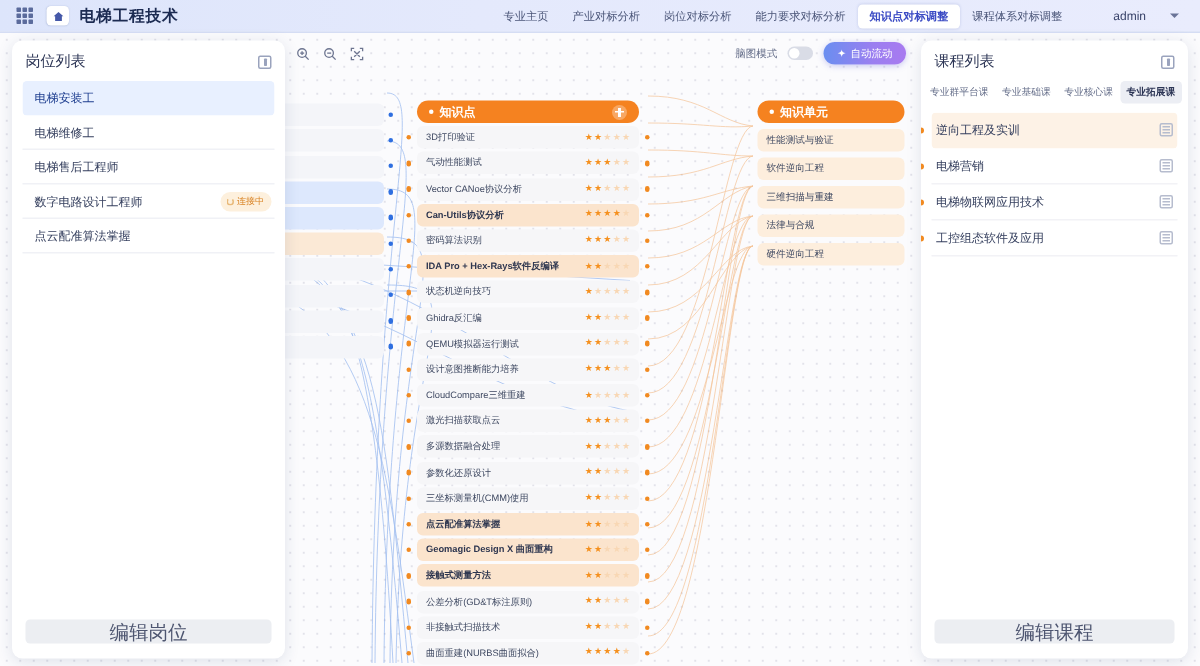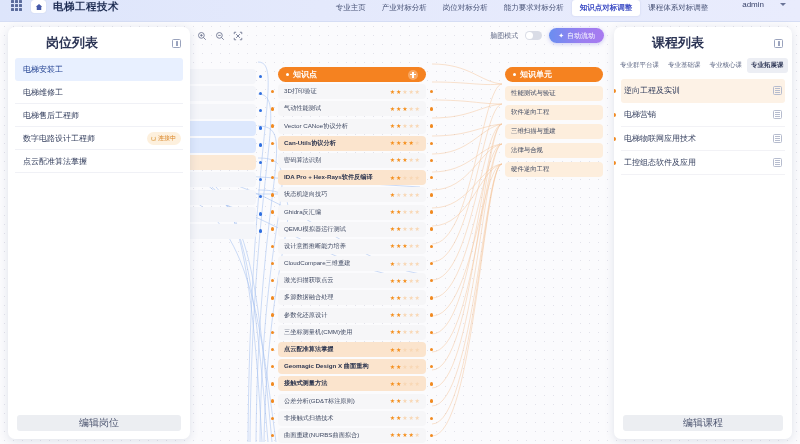--- a/index.html
+++ b/index.html
@@ -8,21 +8,21 @@
     font-family: "Liberation Sans", "DejaVu Sans", sans-serif;
     background: #eef1f8;
     overflow: hidden;
   }
   .app { position: relative; width: 800px; height: 444px; }
 
   
   .topnav {
     position: absolute; top: 0; left: 0; right: 0; height: 22px;
     background: linear-gradient(90deg,#dde5fb 0%,#e4e9fc 40%,#e9ecfd 100%);
-    display: flex; align-items: flex-start; padding: 0 8px;
+    display: flex; align-items: center; padding: 0 8px;
     border-bottom: 1px solid #d5ddf4;
   }
   .grid-icon { width: 11px; height: 11px; display: grid;
     grid-template-columns: repeat(3,1fr); grid-template-rows: repeat(3,1fr);
     gap: 1px; margin-left: 3px; }
   .grid-icon i { background: #5b6b9c; border-radius: .5px; }
   .home-btn {
     width: 15px; height: 13px; margin-left: 9px; background: #fff;
     border-radius: 3px; display: flex; align-items: center; justify-content: center;
     box-shadow: 0 0 1px rgba(60,80,140,.25);
@@ -55,21 +55,21 @@
     position: absolute; background: #fff; border-radius: 7px;
     box-shadow: 0 2px 10px rgba(40,60,110,.13);
     display: flex; flex-direction: column; overflow: hidden;
   }
   .panel-left { left: 8px; top: 5px; width: 182px; bottom: 5px; }
   .panel-right { right: 8px; top: 5px; width: 178px; bottom: 5px; }
   .panel-head {
     display: flex; align-items: center; justify-content: space-between;
     padding: 7px 9px 6px 9px;
   }
-  .panel-title { font-size: 13px; font-weight: bold; color: #2c3555; margin-left: 29px; }
+  .panel-title { font-size: 10px; font-weight: normal; color: #2c3555; }
   .collapse-icon { width: 9px; height: 9px; border: 1.2px solid #9aa3bd; border-radius: 1.5px;
     position: relative; cursor: pointer; }
   .collapse-icon::after { content:""; position:absolute; right:1.6px; top:1px; bottom:1px;
     width: 2.4px; background: #9aa3bd; border-radius: .5px; }
   .panel-body { flex: 1; overflow: hidden; padding: 0 7px; }
 
   .jobrow {
     height: 23px; display: flex; align-items: center; padding: 0 8px;
     font-size: 8px; color: #36405f; border-bottom: 1px solid #f0f1f6;
     position: relative; cursor: pointer;
@@ -97,21 +97,21 @@
   .dot-orange { position: absolute; left: -9px; width: 4px; height: 4px; border-radius: 50%;
     background: #f18a21; }
   .list-icon { margin-left: auto; width: 9px; height: 9px; border:1px solid #b6bcce;
     border-radius:1.5px; display:flex; flex-direction:column; justify-content:center;
     gap:1.2px; padding:1.3px; }
   .list-icon i { height: 1px; background: #b6bcce; display:block; }
 
   .panel-foot { padding: 6px 9px 8px 9px; }
   .foot-btn {
     width: 100%; height: 16px; background: #eceef2; border: none; border-radius: 3px;
-    font-size: 10px; color: #4d5570; cursor: pointer;
+    font-size: 13px; color: #4d5570; cursor: pointer;
     font-family: Liberation Sans, sans-serif;
   }
 
   
   .zoom-tools { position: absolute; top: 8px; left: 196px; display: flex; gap: 6px; }
   .ztool { width: 12px; height: 12px; display:flex;align-items:center;justify-content:center;
      cursor: pointer; }
   .ztool svg { width: 10px; height: 10px; }
   .tb-right { position: absolute; top: 6px; right: 196px; display: flex; align-items: center; gap: 7px; }
   .tb-label { font-size: 7px; color: #5d6party; color:#626b87; }

